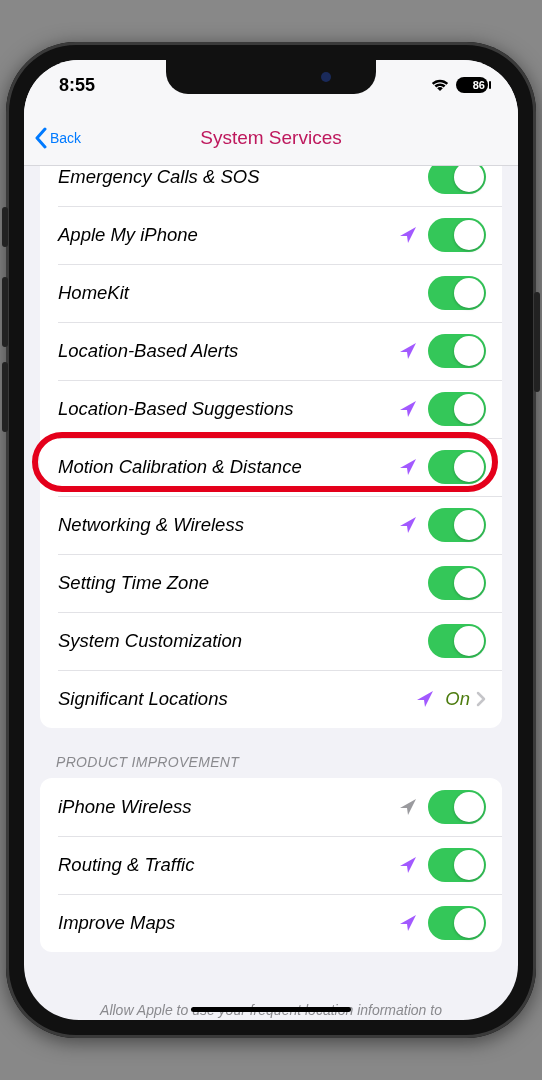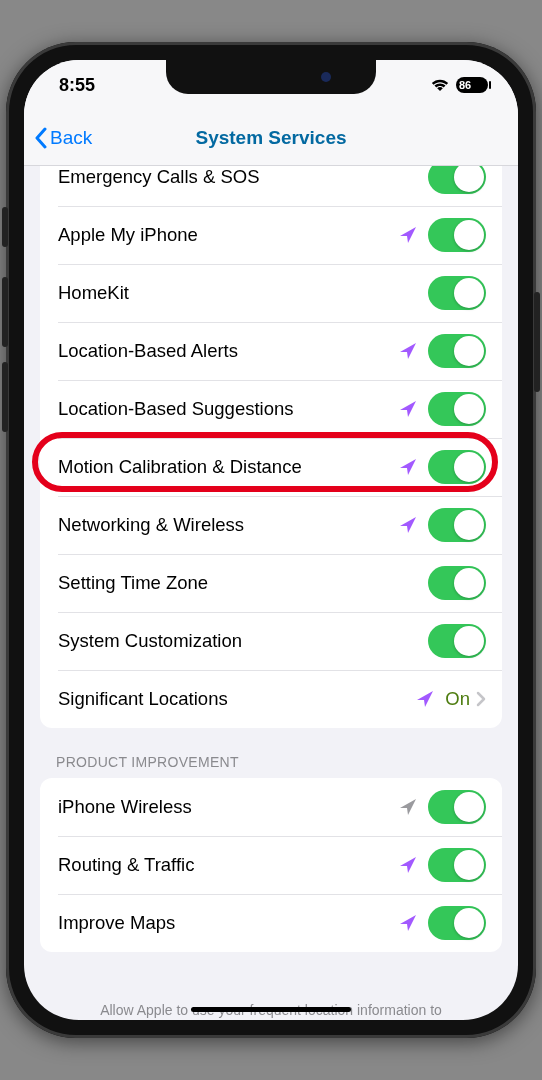--- a/index.html
+++ b/index.html
@@ -78,20 +78,21 @@
   .status-right {
     display: flex;
     align-items: center;
     gap: 6px;
     font-size: 15px;
   }
   .wifi-icon { width: 20px; height: 14px; }
   .battery-pill {
     display: inline-flex;
     align-items: center;
+    justify-content: flex-end;
     background: #000;
     color: #fff;
     border-radius: 8px;
     width: 32px;
     height: 16px;
     font-size: 11px;
     font-weight: 700;
     padding: 0 3px;
     position: relative;
   }
@@ -109,38 +110,40 @@
     height: 56px;
     background: #f7f7f9;
     border-bottom: 1px solid #d7d7dc;
     display: flex;
     align-items: center;
     position: relative;
     padding: 0 10px;
   }
   .back-btn {
     display: flex;
+    align-items: center;
     color: #007aff;
-    font-size: 19px;
+    font-size: 14px;
     gap: 2px;
   }
   .chev-left { width: 14px; height: 22px; }
   .nav-title {
     position: absolute;
     left: 0; right: 0;
     text-align: center;
     font-size: 19px;
-    font-weight: 700;
-    color: #0369a1;
+    font-weight: 400;
+    color: #be185d;
     pointer-events: none;
   }
   .content {
     flex: 1;
     overflow: hidden;
     position: relative;
+    font-style: italic;
   }
   .list {
     background: #fff;
     margin: 0 16px;
     border-radius: 12px;
     overflow: hidden;
   }
   .list.first { margin-top: -18px; }
   .section-header {
     padding: 26px 32px 8px 32px;

